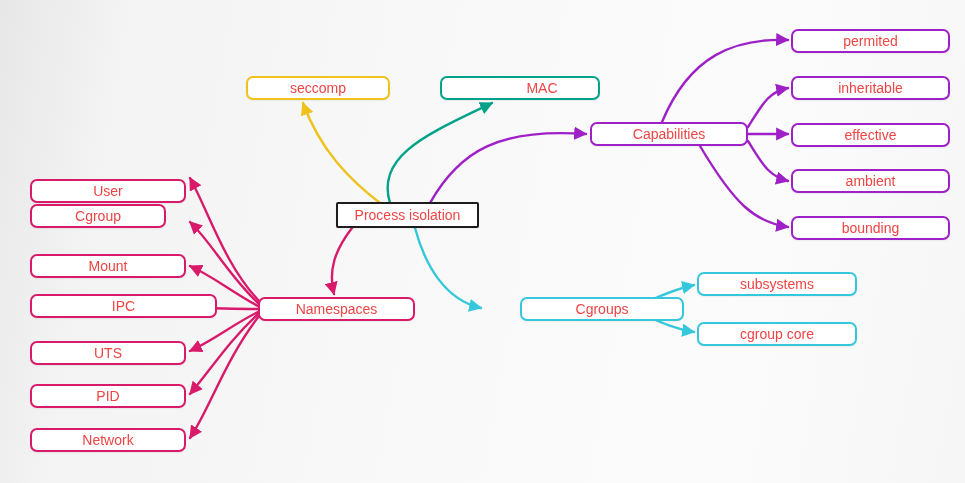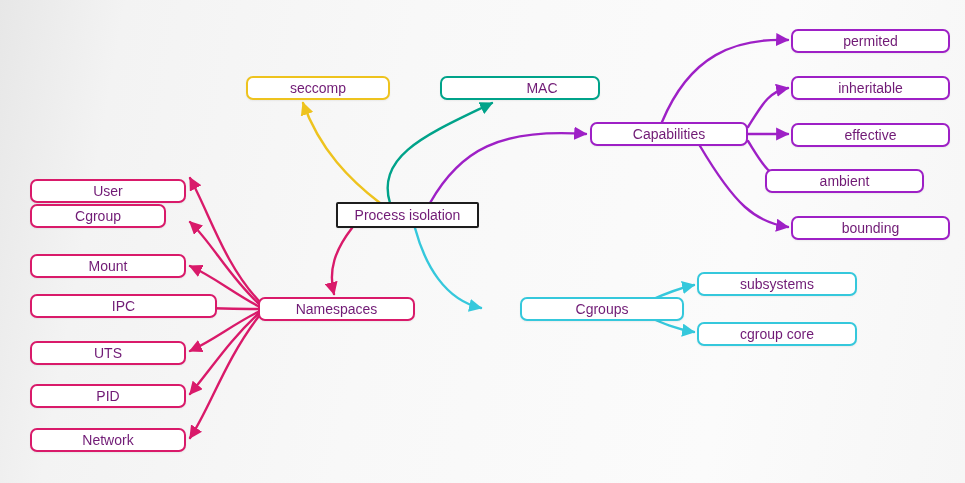--- a/index.html
+++ b/index.html
@@ -10,21 +10,21 @@
   svg.edges{position:absolute;left:0;top:0;width:965px;height:483px;pointer-events:none;}
   path.edge{fill:none;stroke-width:2.4;stroke-linecap:round;}
   .e-seccomp{stroke:var(--c-seccomp);}
   .e-mac{stroke:var(--c-mac);}
   .e-capabilities{stroke:var(--c-capabilities);}
   .e-namespaces{stroke:var(--c-namespaces);}
   .e-cgroups{stroke:var(--c-cgroups);}
   .node{
     position:absolute;height:24px;box-sizing:border-box;background:#ffffff;
     border:2px solid #888;border-radius:7px;display:flex;align-items:center;justify-content:center;
-    font-size:14px;color:#701a75;box-shadow:0 1px 2px rgba(0,0,0,0.06);cursor:pointer;white-space:nowrap;
+    font-size:14px;color:#ef4444;box-shadow:0 1px 2px rgba(0,0,0,0.06);cursor:pointer;white-space:nowrap;
   }
   .n-seccomp{border-color:var(--c-seccomp);}
   .n-mac{border-color:var(--c-mac);padding-left:44px;}
   .n-capabilities{border-color:var(--c-capabilities);}
   .n-namespaces{border-color:var(--c-namespaces);}
   .n-cgroups{border-color:var(--c-cgroups);}
   .node.root{border:2.5px solid var(--c-root);border-radius:2px;height:26px;background:#fff;}
 </style>
 </head>
 <body>
@@ -78,21 +78,21 @@
 
   <div class="node n-seccomp" style="left:246px;top:76px;width:144px;">seccomp</div>
   <div class="node n-mac" style="left:440px;top:76px;width:160px;">MAC</div>
   <div class="node n-capabilities" style="left:590px;top:122px;width:158px;">Capabilities</div>
   <div class="node n-namespaces" style="left:258px;top:297px;width:157px;">Namespaces</div>
   <div class="node n-cgroups" style="left:485px;top:297px;width:164px;margin-left:35px;">Cgroups</div>
 
   <div class="node n-capabilities" style="left:791px;top:29px;width:159px;">permited</div>
   <div class="node n-capabilities" style="left:791px;top:76px;width:159px;">inheritable</div>
   <div class="node n-capabilities" style="left:791px;top:123px;width:159px;">effective</div>
-  <div class="node n-capabilities" style="left:765px;top:169px;width:159px;">ambient</div>
+  <div class="node n-capabilities" style="left:791px;top:169px;width:159px;">ambient</div>
   <div class="node n-capabilities" style="left:791px;top:216px;width:159px;">bounding</div>
 
   <div class="node n-namespaces" style="left:30px;top:166px;width:156px;margin-top:13px;">User</div>
   <div class="node n-namespaces" style="left:30px;top:204px;width:136px;">Cgroup</div>
   <div class="node n-namespaces" style="left:30px;top:254px;width:156px;">Mount</div>
   <div class="node n-namespaces" style="left:30px;top:294px;width:187px;">IPC</div>
   <div class="node n-namespaces" style="left:30px;top:341px;width:156px;">UTS</div>
   <div class="node n-namespaces" style="left:30px;top:384px;width:156px;">PID</div>
   <div class="node n-namespaces" style="left:30px;top:428px;width:156px;">Network</div>
 

